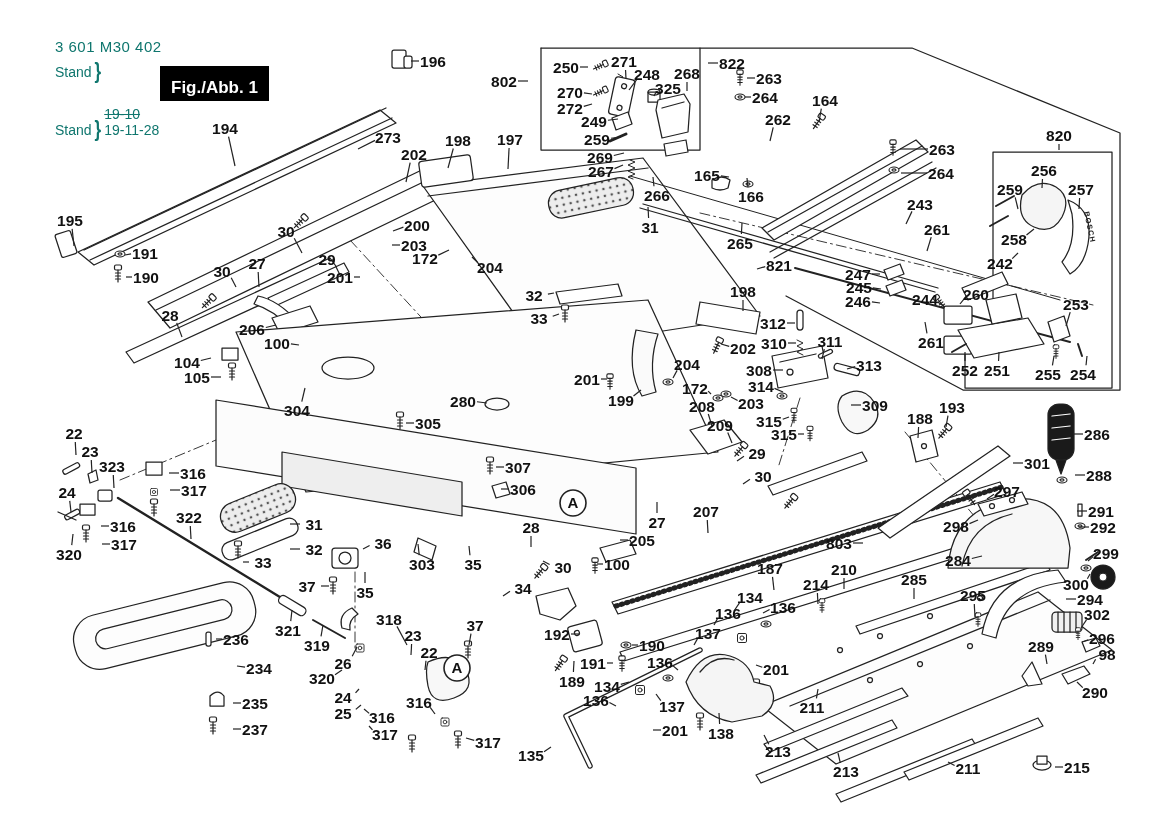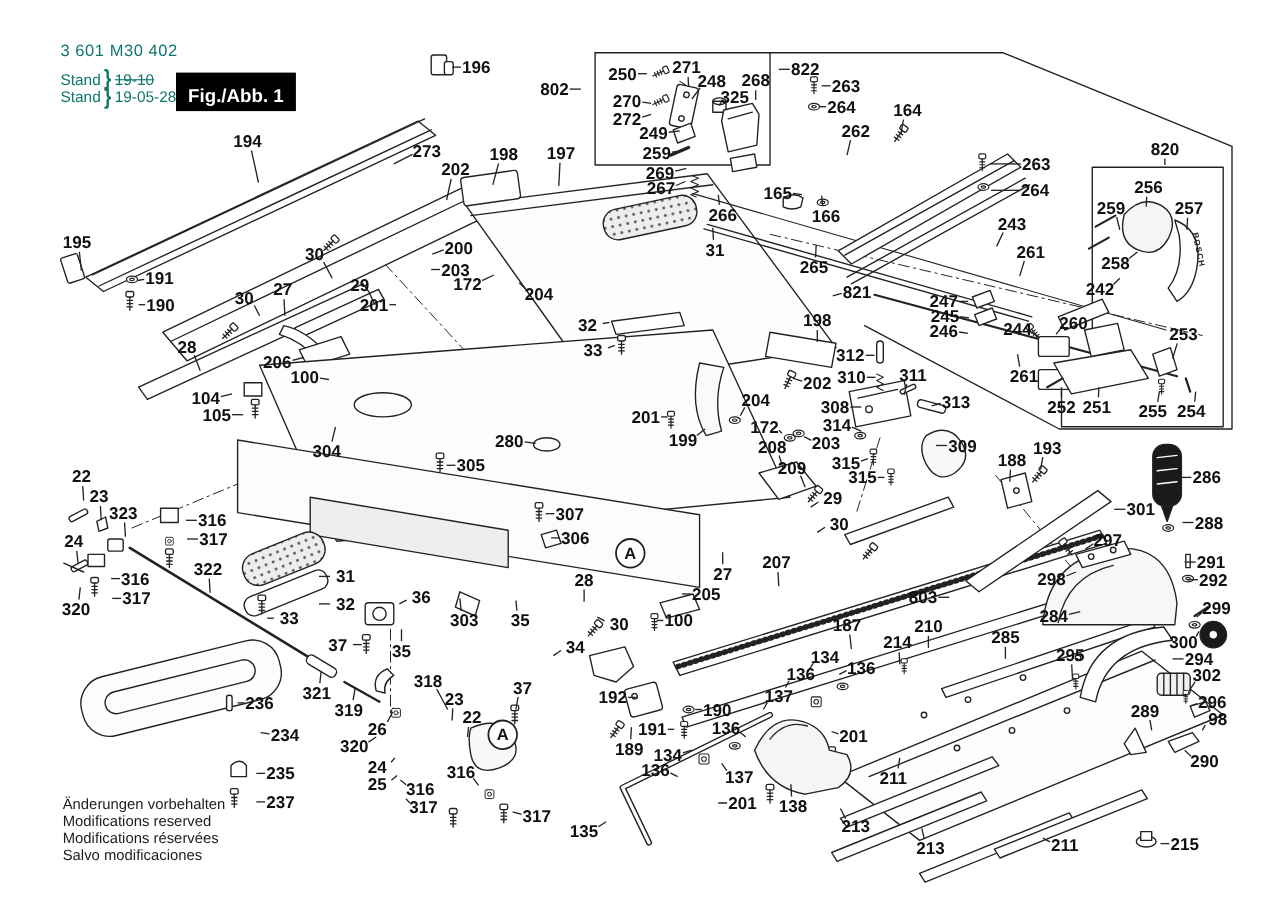--- a/index.html
+++ b/index.html
@@ -9,21 +9,21 @@
   .callout{font:bold 15.5px "Liberation Sans",sans-serif;fill:#111;text-anchor:middle;}
   .leader{stroke:#222;stroke-width:1.2;fill:none;}
   .marker-circle{fill:#fff;stroke:#222;stroke-width:1.6;}
   .marker-text{font:bold 15px "Liberation Sans",sans-serif;fill:#111;text-anchor:middle;}
   .brand{font:bold 7.5px "Liberation Sans",sans-serif;fill:#222;letter-spacing:1px;}
   .header{position:absolute;left:55px;top:38px;color:#0f766e;}
   .part-no{font-size:15px;letter-spacing:.5px;}
   .issue-block{margin-top:9px;font-size:14px;line-height:16px;}
   .issue-row{display:flex;align-items:flex-start;gap:3px;}
   .brace{font-size:17px;font-weight:bold;transform:scaleY(1.25);display:inline-block;}
-  .struck{text-decoration:line-through;}
+  .struck{text-decoration:line-through;margin-top:42px;}
   .figbox{position:absolute;left:160px;top:66px;background:#000;color:#fff;
           font-weight:bold;font-size:17px;padding:12px 11px 3px;}
   .footer{position:absolute;left:57px;top:723px;font-size:13.5px;line-height:15.5px;color:#1c1c1c;}
 </style>
 </head>
 <body>
 <div id="page">
 
 <svg id="diagram" width="1169" height="826" viewBox="0 0 1169 826" xmlns="http://www.w3.org/2000/svg">
   <defs>
@@ -730,26 +730,20 @@
   <div class="part-no">3 601 M30 402</div>
   <div class="issue-block">
     <div class="issue-row">
       <span>Stand</span>
       <span class="brace">}</span>
       <span class="struck">19-10</span>
     </div>
     <div class="issue-row">
       <span>Stand</span>
       <span class="brace">}</span>
-      <span>19-05-28</span>
+      <span>19-11-28</span>
     </div>
   </div>
 </div>
 <div class="figbox">Fig./Abb. 1</div>
 
-<div class="footer">
-  <div>Änderungen vorbehalten</div>
-  <div>Modifications reserved</div>
-  <div>Modifications réservées</div>
-  <div>Salvo modificaciones</div>
+
 </div>
 
-</div>
-
 </body></html>

